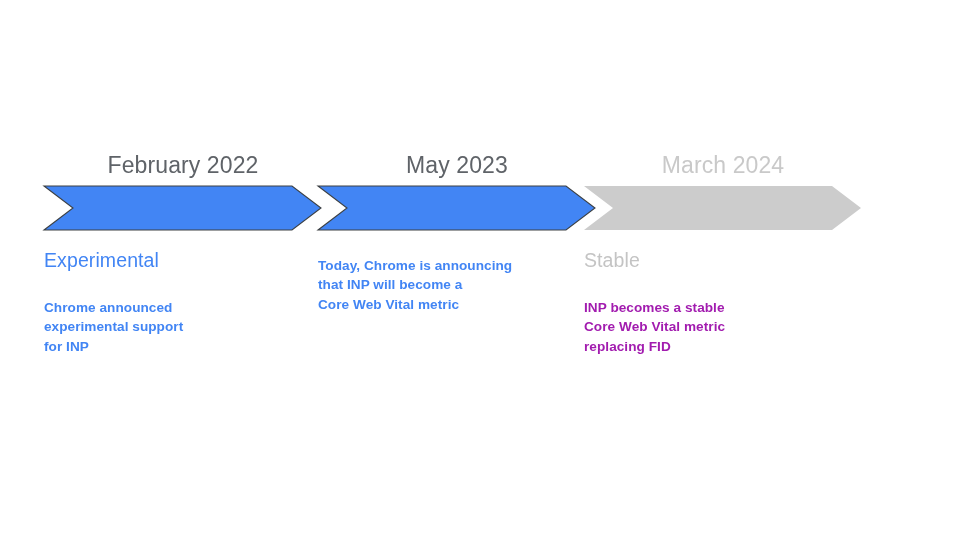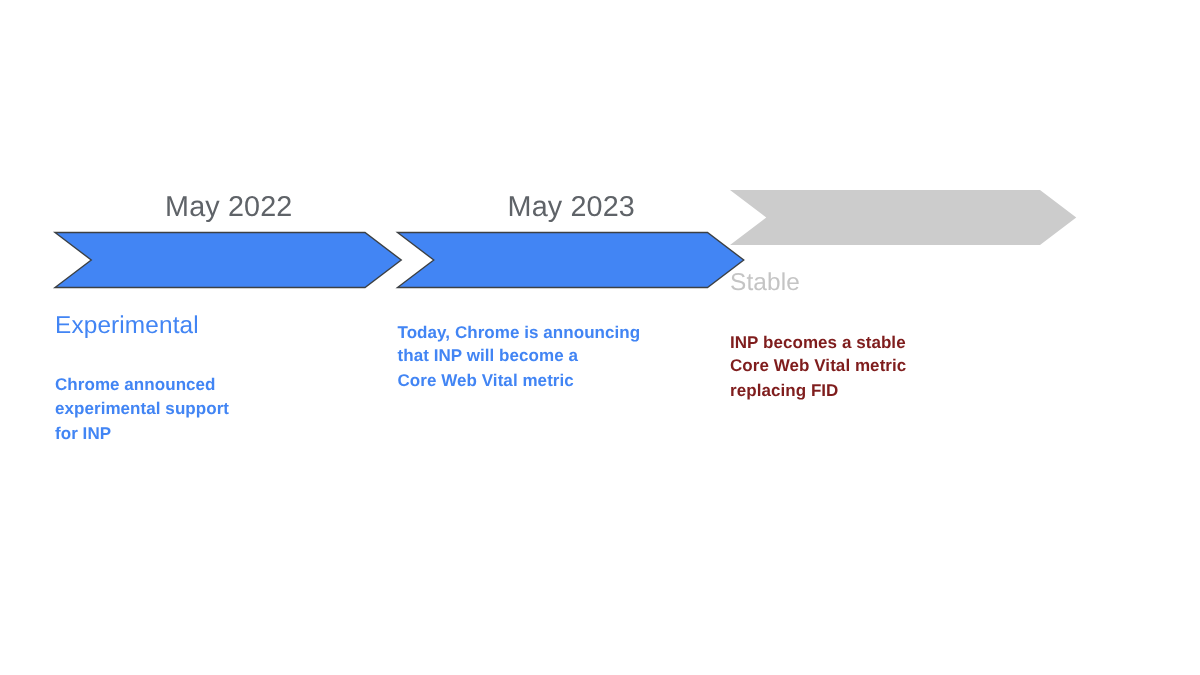--- a/index.html
+++ b/index.html
@@ -72,30 +72,30 @@
   
   .desc {
     margin-top: 26px;
     font-size: 13.6px;
     font-weight: 700;
     line-height: 19.4px;
     letter-spacing: 0.05px;
     white-space: pre-line;
   }
   .desc.active   { color: #4285f4; }
-  .desc.inactive { color: #7f1d1d; }
+  .desc.inactive { color: #a21caf; }
 </style>
 </head>
 <body>
 
 <div id="canvas">
 
   <div class="stage stage-1">
 
-    <div class="date active">May 2022</div>
+    <div class="date active">February 2022</div>
 
     <div class="chevron-wrap">
       <svg class="chevron" viewBox="0 0 278 44" preserveAspectRatio="none">
         <path d="M0,0 L248,0 L277,22 L248,44 L0,44 L29,22 Z" fill="#4285F4" stroke="#3C4043" stroke-width="1.1" stroke-linejoin="miter" vector-effect="non-scaling-stroke"></path>
       </svg>
     </div>
 
     <div class="heading active">Experimental</div>
 
     <div class="desc active">Chrome announced
@@ -114,20 +114,21 @@
     </div>
 
 
     <div class="desc active">Today, Chrome is announcing
 that INP will become a
 Core Web Vital metric</div>
   </div>
 
   <div class="stage stage-3">
 
+    <div class="date inactive">March 2024</div>
 
     <div class="chevron-wrap">
       <svg class="chevron" viewBox="0 0 278 44" preserveAspectRatio="none">
         <path d="M0,0 L248,0 L277,22 L248,44 L0,44 L29,22 Z" fill="#CCCCCC" stroke="none"></path>
       </svg>
     </div>
 
     <div class="heading inactive">Stable</div>
 
     <div class="desc inactive">INP becomes a stable

